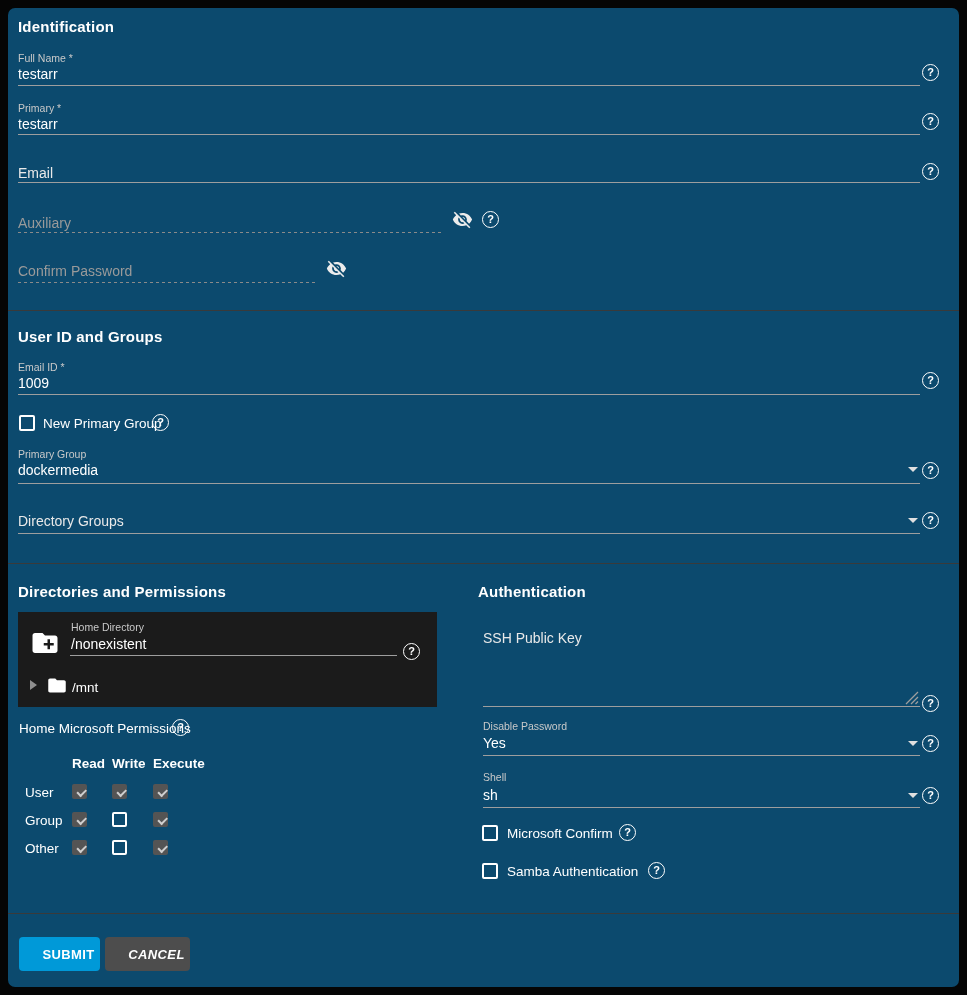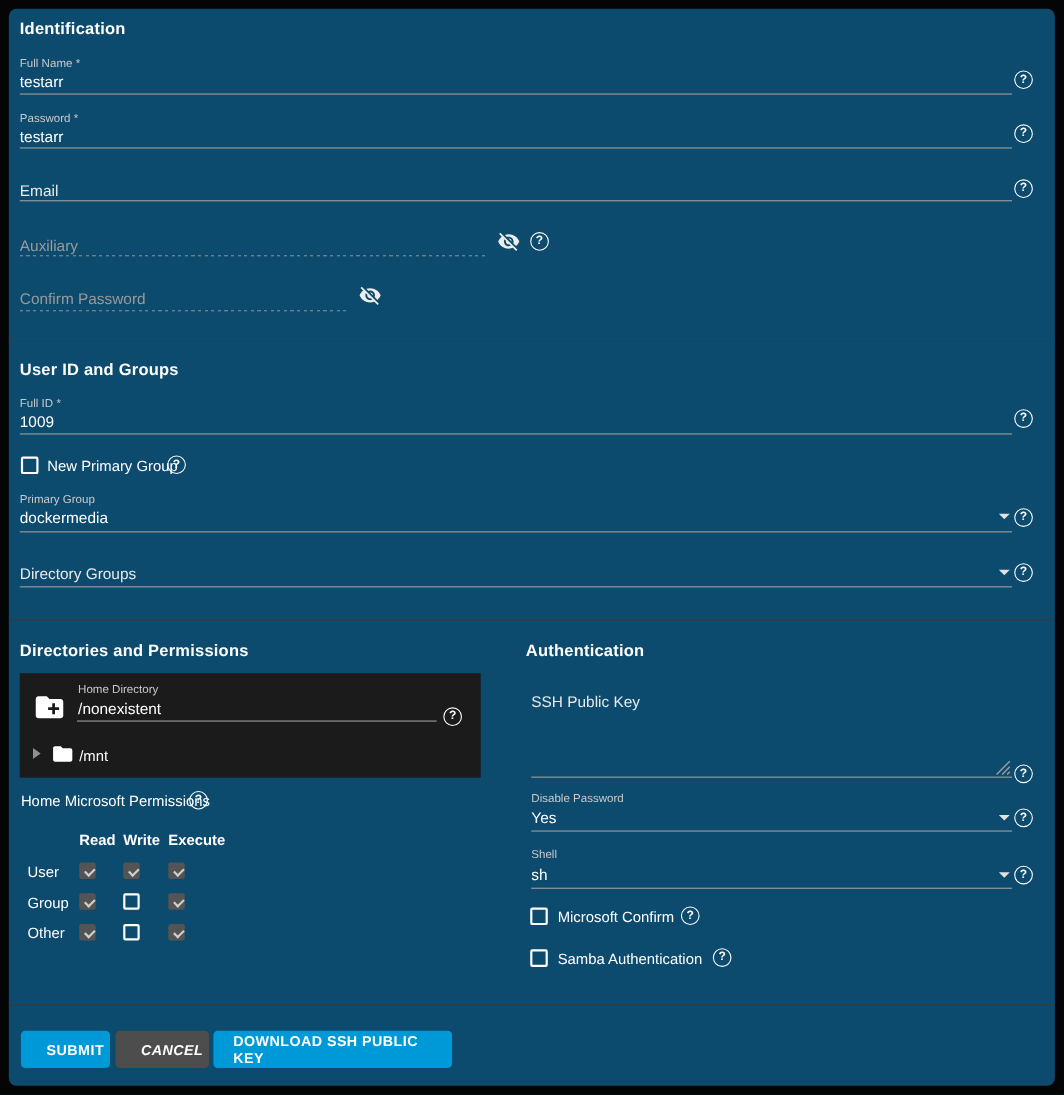--- a/index.html
+++ b/index.html
@@ -48,21 +48,21 @@
 <div id="screen">
 <div class="card">
 
   <div class="sec-title" style="left:10px;top:10px">Identification</div>
 
   <div class="flabel" style="left:10px;top:44px">Full Name *</div>
   <div class="fvalue" style="left:10px;top:58px">testarr</div>
   <div class="underline" style="left:10px;top:77px;width:902px"></div>
   <span class="help-icon" style="left:914px;top:56px">?</span>
 
-  <div class="flabel" style="left:10px;top:94px">Password *</div>
+  <div class="flabel" style="left:10px;top:94px">Primary *</div>
   <div class="fvalue" style="left:10px;top:108px">testarr</div>
   <div class="underline" style="left:10px;top:126px;width:902px"></div>
   <span class="help-icon" style="left:914px;top:105px">?</span>
 
   <div class="fbig" style="left:10px;top:157px">Email</div>
   <div class="underline" style="left:10px;top:174px;width:902px"></div>
   <span class="help-icon" style="left:914px;top:155px">?</span>
 
   <div class="fph" style="left:10px;top:207px">Auxiliary</div>
   <div class="underline dashed" style="left:10px;top:224px;width:425px"></div>
@@ -78,21 +78,21 @@
   <span style="left:318px;top:250px">
     <svg width="21" height="21" viewBox="0 0 24 24" fill="#ececec">
           <path d="M12 7c2.76 0 5 2.24 5 5 0 .65-.13 1.26-.36 1.83l2.92 2.92c1.51-1.26 2.7-2.89 3.44-4.75-1.73-4.39-6-7.5-11-7.5-1.4 0-2.74.25-3.98.7l2.16 2.16C10.74 7.13 11.35 7 12 7zM2 4.27l2.28 2.28.46.46C3.08 8.3 1.78 10.02 1 12c1.73 4.39 6 7.5 11 7.5 1.55 0 3.03-.3 4.38-.84l.42.42L19.73 22 21 20.73 3.27 3 2 4.27zM7.53 9.8l1.55 1.55c-.05.21-.08.43-.08.65 0 1.66 1.34 3 3 3 .22 0 .44-.03.65-.08l1.55 1.55c-.67.33-1.41.53-2.2.53-2.76 0-5-2.24-5-5 0-.79.2-1.53.53-2.2zm4.31-.78 3.15 3.15.02-.16c0-1.66-1.34-3-3-3l-.17.01z"></path>
         </svg>
   </span>
 
   <div class="divider" style="top:302px"></div>
 
   <div class="sec-title" style="left:10px;top:320px">User ID and Groups</div>
 
-  <div class="flabel" style="left:10px;top:353px">Full ID *</div>
+  <div class="flabel" style="left:10px;top:353px">Email ID *</div>
   <div class="fvalue" style="left:10px;top:367px">1009</div>
   <div class="underline" style="left:10px;top:386px;width:902px"></div>
   <span class="help-icon" style="left:914px;top:364px">?</span>
 
   <span class="checkbox" style="left:11px;top:407px"></span>
   <div class="cb-label" style="left:35px;top:408px">New Primary Group</div>
   <span class="help-icon" style="left:144px;top:406px">?</span>
 
   <div class="flabel" style="left:10px;top:440px">Primary Group</div>
   <div class="fvalue" style="left:10px;top:454px">dockermedia</div>
@@ -177,16 +177,15 @@
   <div class="cb-label" style="left:499px;top:818px">Microsoft Confirm</div>
   <span class="help-icon" style="left:611px;top:816px">?</span>
 
   <span class="checkbox" style="left:474px;top:855px"></span>
   <div class="cb-label" style="left:499px;top:856px">Samba Authentication</div>
   <span class="help-icon" style="left:640px;top:854px">?</span>
 
   <div class="divider" style="top:905px"></div>
   <div class="btn blue" style="left:11px;top:929px;width:81px">SUBMIT</div>
   <div class="btn gray" style="left:97px;top:929px;width:85px">CANCEL</div>
-  <div class="btn blue" style="left:186px;top:929px;width:217px">DOWNLOAD SSH PUBLIC KEY</div>
 
 </div>
 </div>
 
 </body></html>

